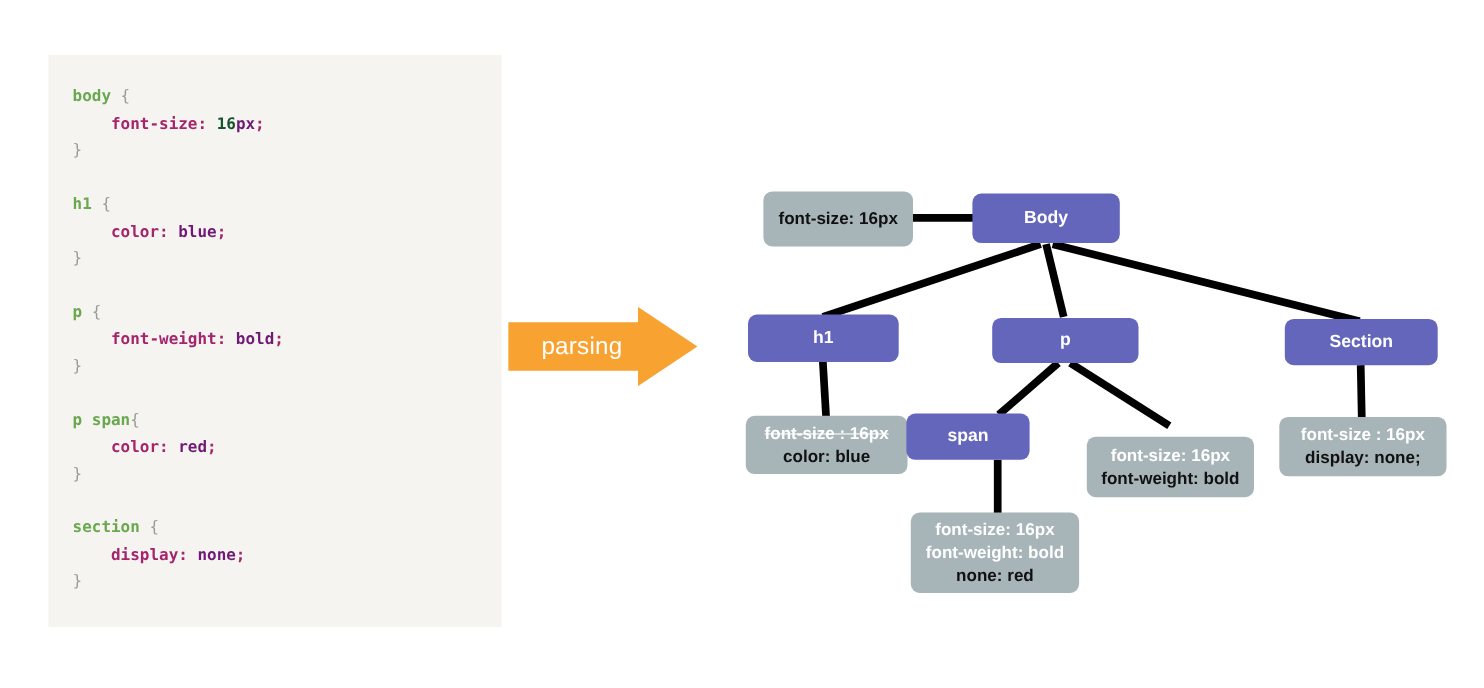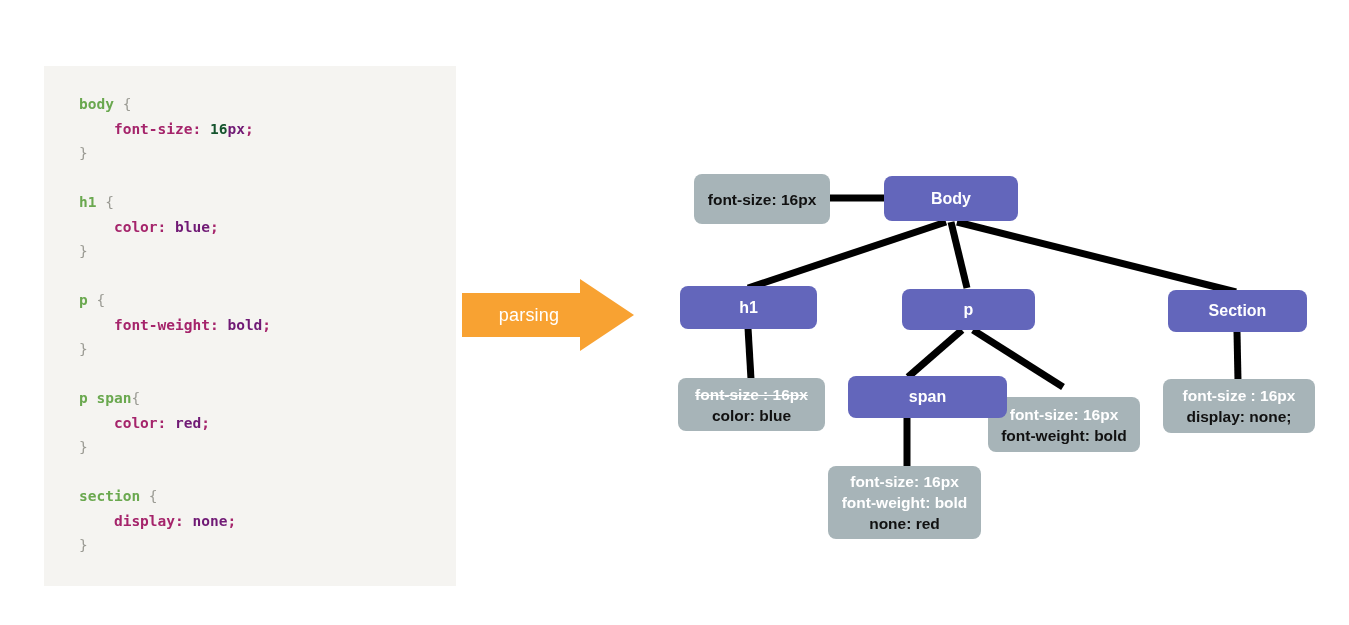--- a/index.html
+++ b/index.html
@@ -18,22 +18,21 @@
 
   
   #code-panel {
     position: absolute;
     left: 44px;
     top: 50px;
     width: 412px;
     height: 520px;
     background: #f5f4f1;
     box-sizing: border-box;
-    padding: 26px 0 0 13px;
-    margin-top: 16px;
+    padding: 26px 0 0 0;
   }
   #code-listing {
     font-family: "DejaVu Sans Mono", "Liberation Mono", monospace;
     font-size: 14.5px;
     line-height: 24.5px;
     white-space: pre;
     padding-left: 22px;
   }
   .code-line { height: 24.5px; }
   .tok-sel   { color: #6aa84f; font-weight: bold; }
@@ -55,21 +54,21 @@
   #arrow-label {
     position: absolute;
     left: 0;
     top: 0;
     width: 134px;
     height: 72px;
     display: flex;
     align-items: center;
     justify-content: center;
     color: #ffffff;
-    font-size: 18px;
+    font-size: 22px;
     font-family: "Liberation Sans", sans-serif;
     letter-spacing: .2px;
   }
 
   
   #tree {
     position: absolute;
     left: 0;
     top: 0;
     width: 1349px;
@@ -159,21 +158,21 @@
 
   <div class="node node-el" style="left:902px; top:289px; width:133px; height:41px;">
     <span>p</span>
   </div>
 
   <div class="node node-props" style="left:988px; top:397px; width:152px; height:55px;">
     <div class="prop-line prop-inherited">font-size: 16px</div>
     <div class="prop-line prop-own">font-weight: bold</div>
   </div>
 
-  <div class="node node-el" style="left:848px; top:376px; width:159px; height:42px;">
+  <div class="node node-el" style="left:824px; top:376px; width:112px; height:42px;">
     <span>span</span>
   </div>
 
   <div class="node node-props" style="left:828px; top:466px; width:153px; height:73px;">
     <div class="prop-line prop-inherited">font-size: 16px</div>
     <div class="prop-line prop-inherited">font-weight: bold</div>
     <div class="prop-line prop-own">none: red</div>
   </div>
 
   <div class="node node-el" style="left:1168px; top:290px; width:139px; height:42px;">

